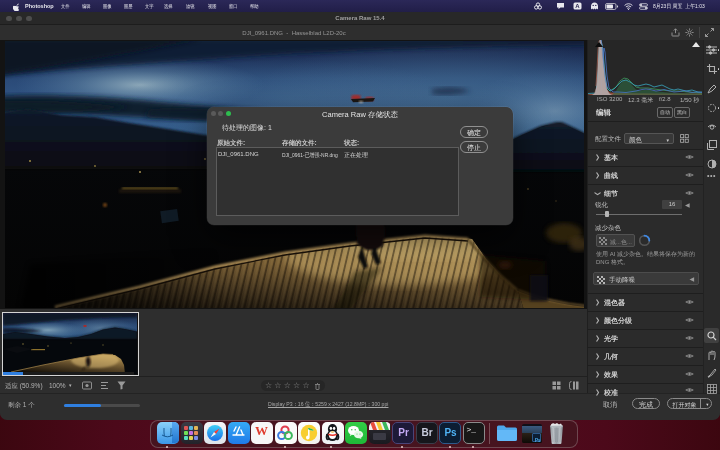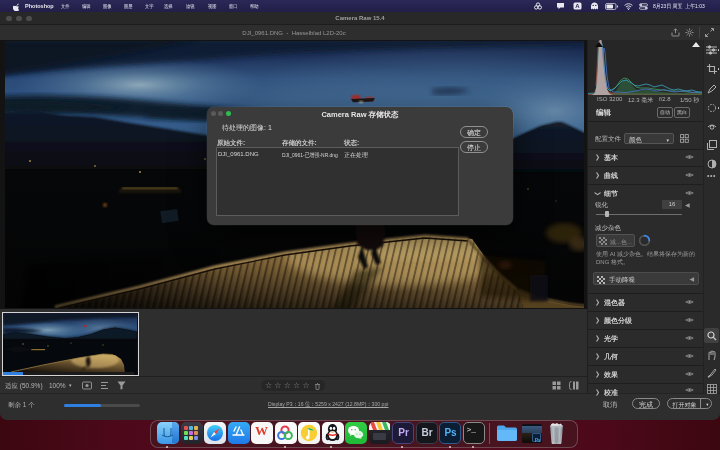--- a/index.html
+++ b/index.html
@@ -33,21 +33,21 @@
   #toolrail{left:703px;top:40px;width:17px;height:353px;background:#2a2a2a;border-left:1px solid #222;box-sizing:border-box;}
   .prow{position:absolute;left:587px;width:116px;height:17px;border-bottom:1px solid #1e1e1e;
      color:#cfcfcf;font-size:7px;line-height:17px;}
   .prow .arr{position:absolute;left:8px;top:0;color:#b0b0b0;font-size:6px;}
   .prow .lbl{position:absolute;left:17px;top:0;font-weight:bold;}
   .eye{position:absolute;right:9px;top:5px;width:9px;height:6px;}
   
   #dialog{left:207px;top:107px;width:306px;height:118px;background:#3b3b3b;border-radius:7px;
       box-shadow:0 14px 34px rgba(0,0,0,.65),0 0 0 .5px rgba(255,255,255,.14);}
   #dlgtitle{left:207px;top:107px;width:306px;height:15px;text-align:center;color:#e4e4e4;
-      font-size:7.5px;font-weight:bold;line-height:16px;}
+      font-size:7.5px;font-weight:normal;line-height:16px;}
   .ddot{position:absolute;top:110.5px;width:5px;height:5px;border-radius:50%;background:#5a5a5a;}
   .dbtn{position:absolute;left:460px;width:28px;height:12px;border:1px solid #909090;border-radius:6px;
       color:#e6e6e6;font-size:7px;text-align:center;line-height:12px;box-sizing:border-box;}
   
   #dock{left:150px;top:419.5px;width:428px;height:28px;background:rgba(68,22,32,.82);
      border:0.5px solid rgba(255,255,255,.22);border-radius:8px;box-sizing:border-box;}
   .dicon{position:absolute;top:422px;width:22px;height:22px;border-radius:5px;}
 </style></head>
 <body>
 

